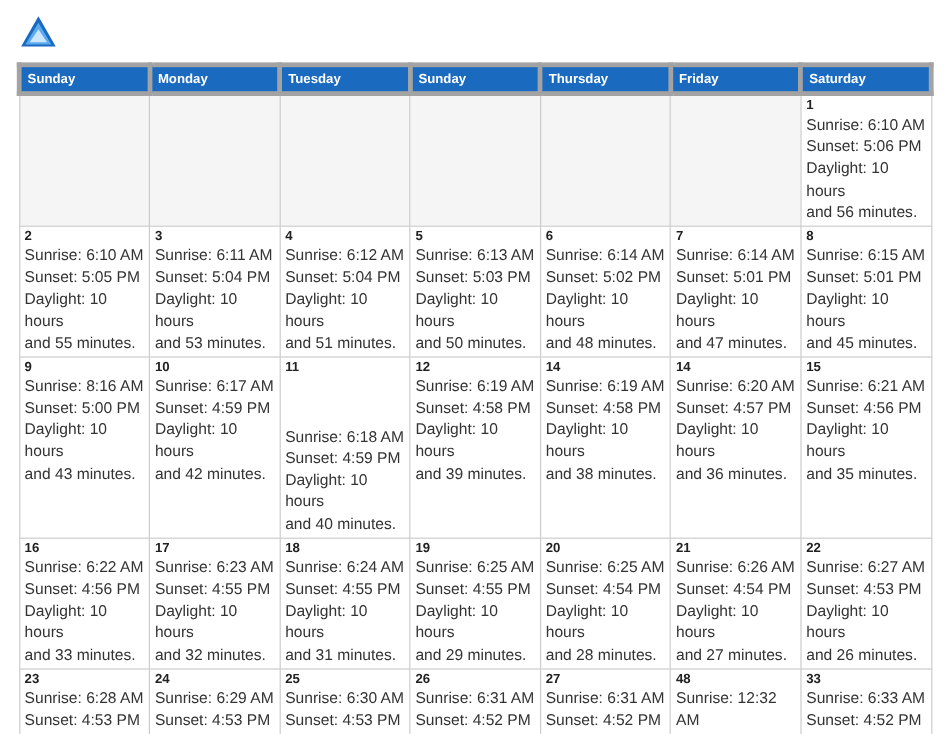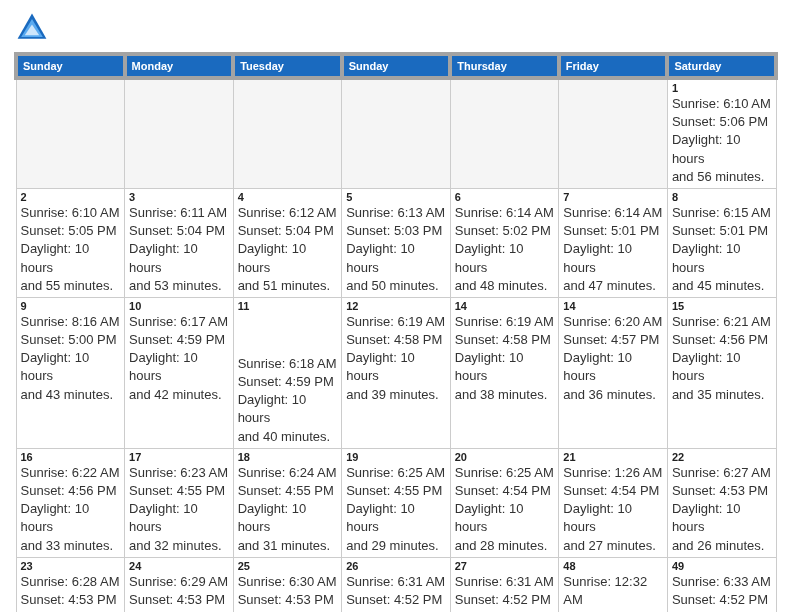--- a/index.html
+++ b/index.html
@@ -279,21 +279,21 @@
           </td>
           <td>
             <span class="day-num">20</span>
             <div class="day-info" style="white-space: pre-line;">Sunrise: 6:25 AM
 Sunset: 4:54 PM
 Daylight: 10 hours
 and 28 minutes.</div>
           </td>
           <td>
             <span class="day-num">21</span>
-            <div class="day-info" style="white-space: pre-line;">Sunrise: 1:26 AM
+            <div class="day-info" style="white-space: pre-line;">Sunrise: 6:26 AM
 Sunset: 4:54 PM
 Daylight: 10 hours
 and 27 minutes.</div>
           </td>
           <td>
             <span class="day-num">22</span>
             <div class="day-info" style="white-space: pre-line;">Sunrise: 6:27 AM
 Sunset: 4:53 PM
 Daylight: 10 hours
 and 26 minutes.</div>
@@ -336,21 +336,21 @@
 and 20 minutes.</div>
           </td>
           <td>
             <span class="day-num">48</span>
             <div class="day-info" style="white-space: pre-line;">Sunrise: 12:32 AM
 Sunset: 4:52 PM
 Daylight: 10 hours
 and 19 minutes.</div>
           </td>
           <td>
-            <span class="day-num">49</span>
+            <span class="day-num">33</span>
             <div class="day-info" style="white-space: pre-line;">Sunrise: 6:33 AM
 Sunset: 4:52 PM
 Daylight: 10 hours
 and 18 minutes.</div>
           </td>
         </tr>
         <tr>
           <td class="last-row">
             <span class="day-num">30</span>
             <div class="day-info" style="white-space: pre-line;">Sunrise: 6:34 AM

